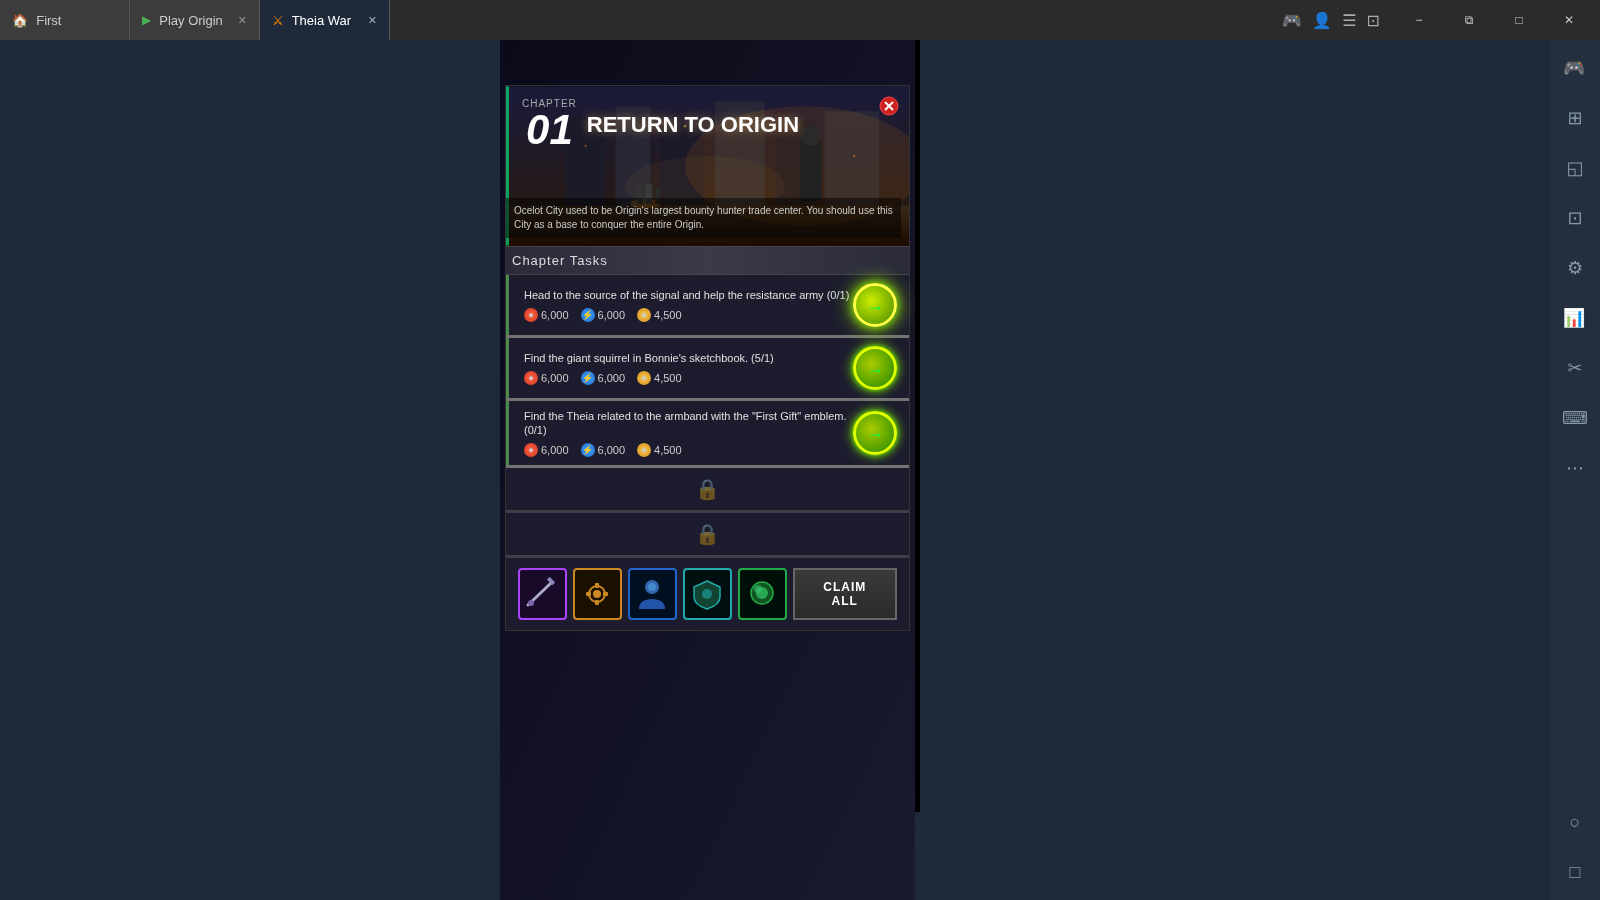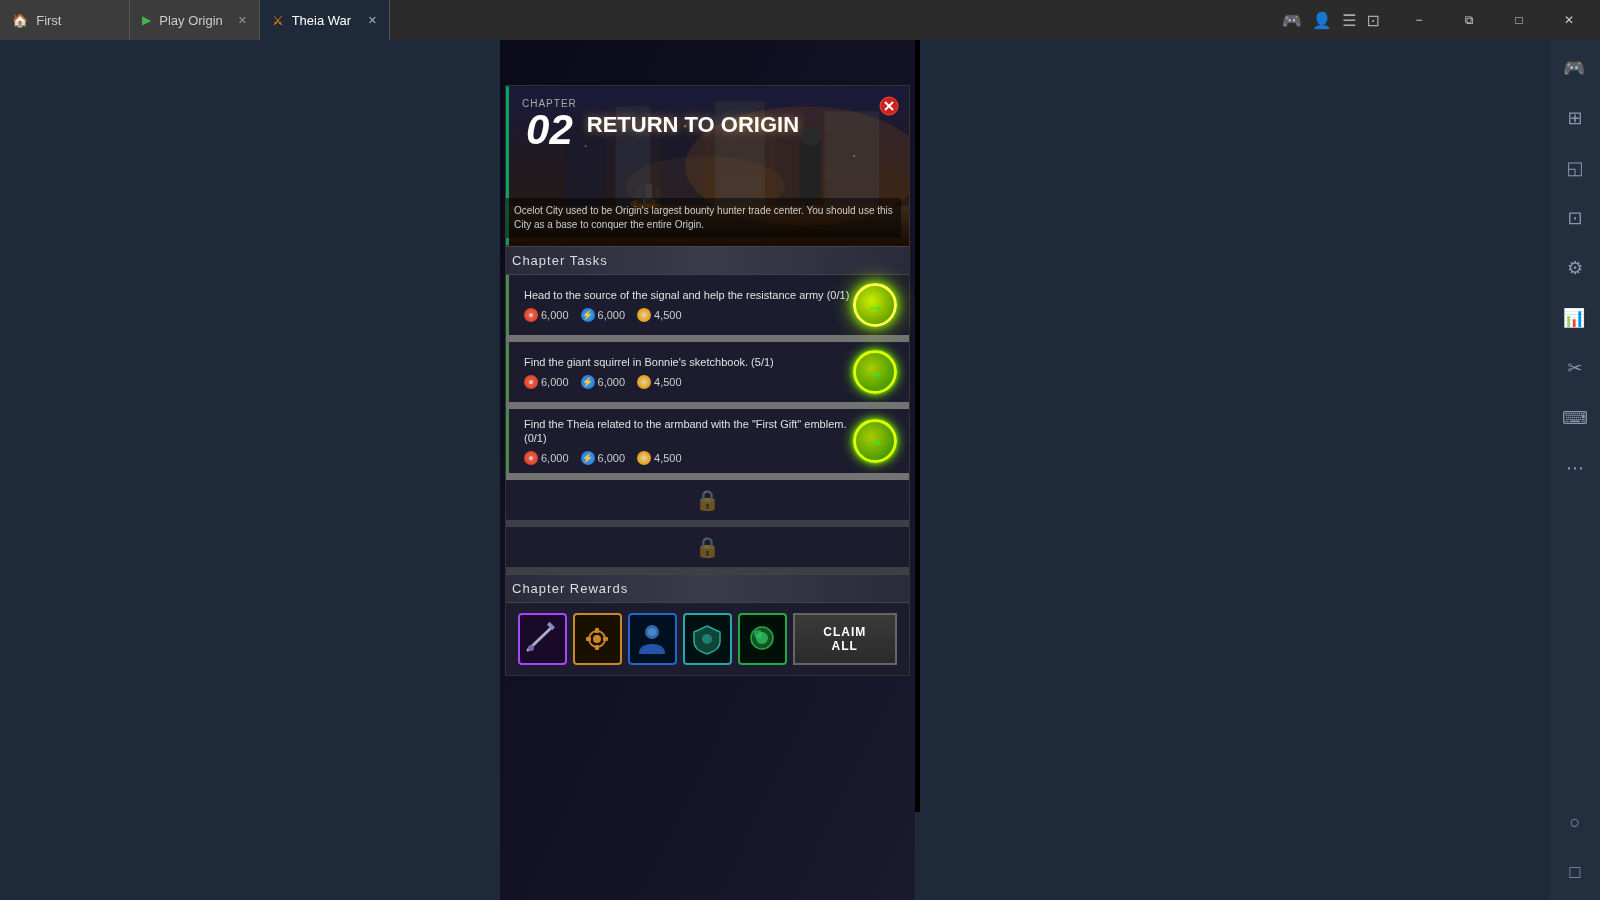--- a/index.html
+++ b/index.html
@@ -191,21 +191,21 @@
     .section-header {
       background: linear-gradient(to right, #2a2a3a, #3a3a4a, #2a2a3a);
       padding: 6px;
       color: #ddd;
       font-size: 13px;
       border-top: 1px solid #444;
       border-bottom: 1px solid #444;
       letter-spacing: 1px;
     }
     .task-row {
-      border-bottom: 7px solid #737373;
+      border-bottom: 3px solid #737373;
       padding: 8px 12px;
       display: flex;
       align-items: center;
       position: relative;
     }
     .task-row.locked {
       opacity: 0.4;
       min-height: 45px;
       display: flex;
       align-items: center;
@@ -482,21 +482,21 @@
         <circle cx="80" cy="60" r="1" fill="#ffaa00" opacity="0.5"></circle>
         <circle cx="180" cy="40" r="1.5" fill="#ffcc44" opacity="0.4"></circle>
         <circle cx="350" cy="70" r="1" fill="#ffaa00" opacity="0.6"></circle>
 
         <rect x="0" y="0" width="3" height="160" fill="#00ff88" opacity="0.6"></rect>
       </svg>
 
       <div class="chapter-title-area">
         <div class="chapter-label">
           <span class="chapter-text">Chapter</span>
-          <span class="chapter-num">02</span>
+          <span class="chapter-num">01</span>
         </div>
         <span class="chapter-name">RETURN TO ORIGIN</span>
       </div>
 
       <div class="close-btn">
         <svg width="20" height="20" viewBox="0 0 20 20">
           <circle cx="10" cy="10" r="9" fill="#cc2222" stroke="#ff4444" stroke-width="1"></circle>
           <line x1="6" y1="6" x2="14" y2="14" stroke="#fff" stroke-width="2"></line>
           <line x1="14" y1="6" x2="6" y2="14" stroke="#fff" stroke-width="2"></line>
         </svg>
@@ -577,21 +577,20 @@
       <div class="task-row locked">
         <span class="lock-icon">🔒</span>
       </div>
 
       <div class="task-row locked">
         <span class="lock-icon">🔒</span>
       </div>
     </div>
 
     <div class="rewards-section">
-      <div class="section-header">Chapter Rewards</div>
       <div class="rewards-row">
 
         <div class="reward-slot purple-border">
           <svg width="38" height="38" viewBox="0 0 38 38">
             <rect width="38" height="38" fill="#1a0a2a" rx="2"></rect>
             <line x1="5" y1="30" x2="28" y2="8" stroke="#aaaacc" stroke-width="3" stroke-linecap="round"></line>
             <rect x="24" y="4" width="8" height="4" fill="#8888bb" rx="1" transform="rotate(45 28 6)"></rect>
             <circle cx="8" cy="28" r="3" fill="#7766aa"></circle>
           </svg>
         </div>

